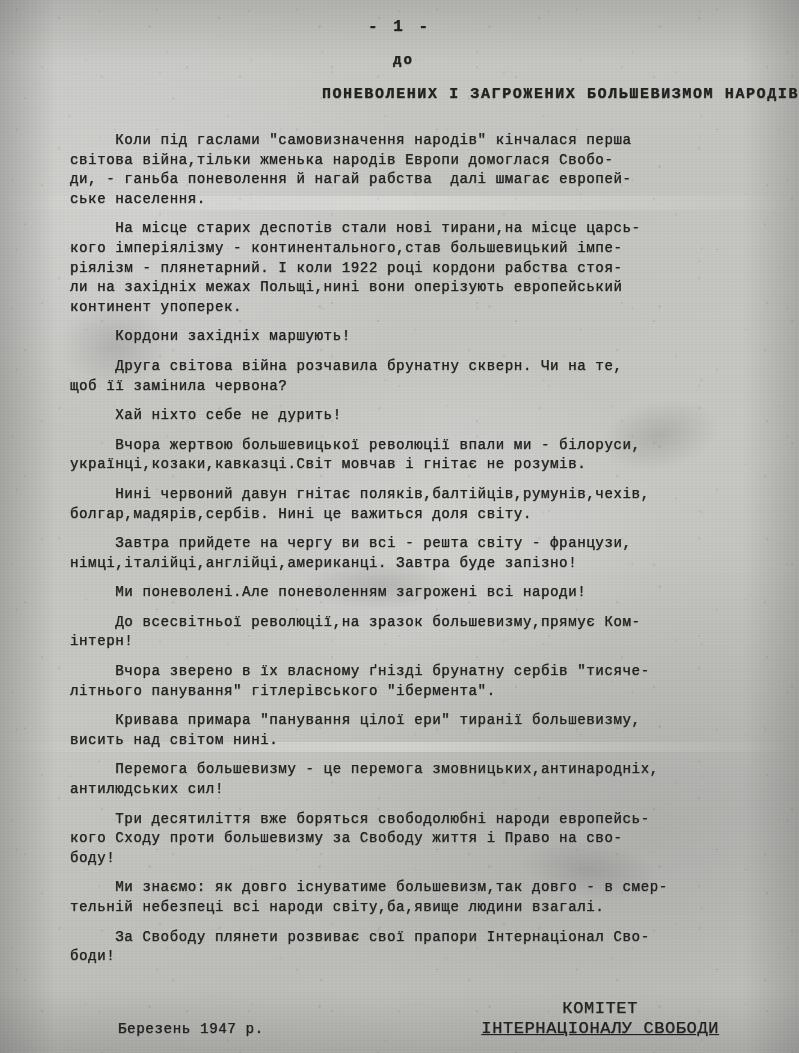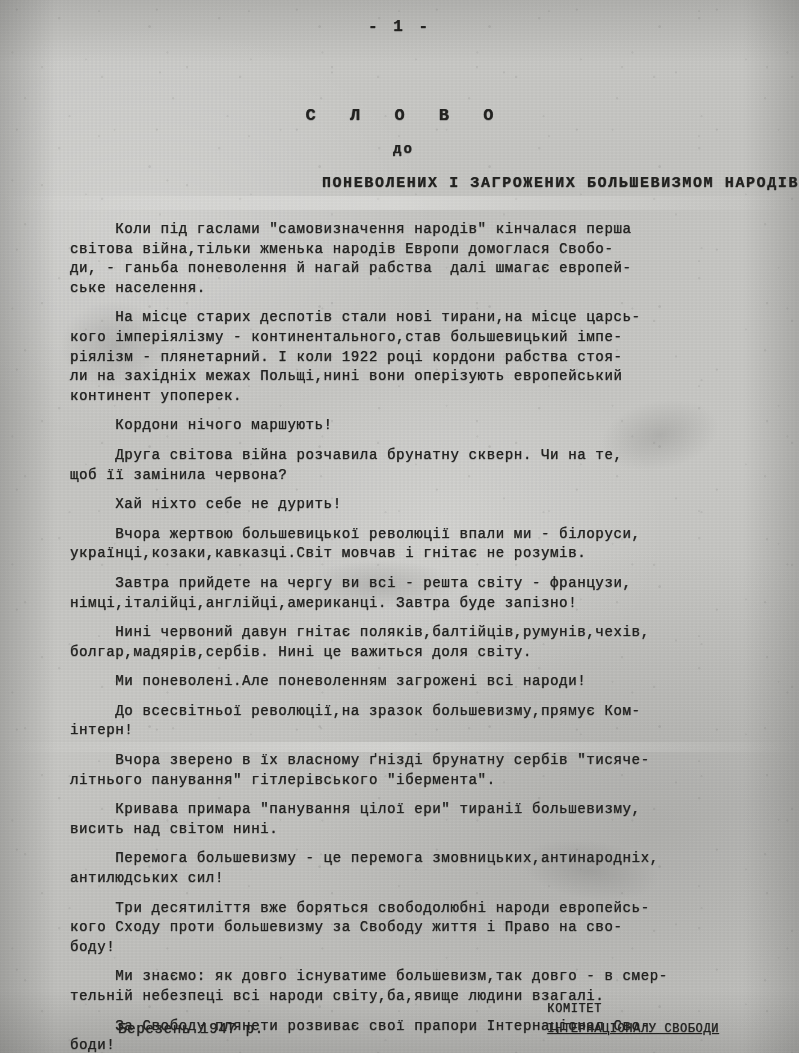--- a/index.html
+++ b/index.html
@@ -122,22 +122,22 @@
     justify-content: space-between;
     align-items: flex-end;
     padding: 0 50px 0 118px;
   }
   .footer-date {
     font-size: 14.2px;
     letter-spacing: 0.6px;
     padding-bottom: 2px;
   }
   .footer-sign {
-    text-align: left;
-    font-size: 12px;
+    text-align: center;
+    font-size: 17px;
     line-height: 20px;
     letter-spacing: 0.6px;
     padding-right: 30px;
     margin-top: 32px;
   }
   .sign-l1 { display: block; }
   .sign-l2 { display: block; text-decoration: underline; }
   
   .smudge {
     position: absolute;
@@ -168,44 +168,43 @@
   <div class="streak k2"></div>
   <div class="smudge s1"></div>
   <div class="smudge s2"></div>
   <div class="smudge s3"></div>
   <div class="smudge s4"></div>
 
   <div class="content">
 
     <div class="pageno tw">- 1 -</div>
 
-    <div class="title-slovo tw">С Л О В О</div>
     <div class="title-do tw">до</div>
     <div class="title-main tw">ПОНЕВОЛЕНИХ І ЗАГРОЖЕНИХ БОЛЬШЕВИЗМОМ НАРОДІВ</div>
 
     <div class="body">
       <div class="para tw spaced">     Коли під гаслами "самовизначення народів" кінчалася перша
 світова війна,тільки жменька народів Европи домоглася Свобо-
 ди, - ганьба поневолення й нагай рабства  далі шмагає европей-
 ське населення.</div>
       <div class="para tw spaced">     На місце старих деспотів стали нові тирани,на місце царсь-
 кого імперіялізму - континентального,став большевицький імпе-
 ріялізм - плянетарний. І коли 1922 році кордони рабства стоя-
 ли на західніх межах Польщі,нині вони оперізують европейський
 континент упоперек.</div>
-      <div class="para tw spaced">     Кордони нічого маршують!</div>
+      <div class="para tw spaced">     Кордони західніх маршують!</div>
       <div class="para tw spaced">     Друга світова війна розчавила брунатну скверн. Чи на те,
 щоб її замінила червона?</div>
       <div class="para tw spaced">     Хай ніхто себе не дурить!</div>
       <div class="para tw spaced">     Вчора жертвою большевицької революції впали ми - білоруси,
 українці,козаки,кавказці.Світ мовчав і гнітає не розумів.</div>
+      <div class="para tw spaced">     Нині червоний давун гнітає поляків,балтійців,румунів,чехів,
+болгар,мадярів,сербів. Нині це важиться доля світу.</div>
       <div class="para tw spaced">     Завтра прийдете на чергу ви всі - решта світу - французи,
 німці,італійці,англійці,американці. Завтра буде запізно!</div>
-      <div class="para tw spaced">     Нині червоний давун гнітає поляків,балтійців,румунів,чехів,
-болгар,мадярів,сербів. Нині це важиться доля світу.</div>
       <div class="para tw spaced">     Ми поневолені.Але поневоленням загрожені всі народи!</div>
       <div class="para tw spaced">     До всесвітньої революції,на зразок большевизму,прямує Ком-
 інтерн!</div>
       <div class="para tw spaced">     Вчора зверено в їх власному ґнізді брунатну сербів "тисяче-
 літнього панування" гітлерівського "ібермента".</div>
       <div class="para tw spaced">     Кривава примара "панування цілої ери" тиранії большевизму,
 висить над світом нині.</div>
       <div class="para tw spaced">     Перемога большевизму - це перемога змовницьких,антинародніх,
 антилюдських сил!</div>
       <div class="para tw spaced">     Три десятиліття вже боряться свободолюбні народи европейсь-

